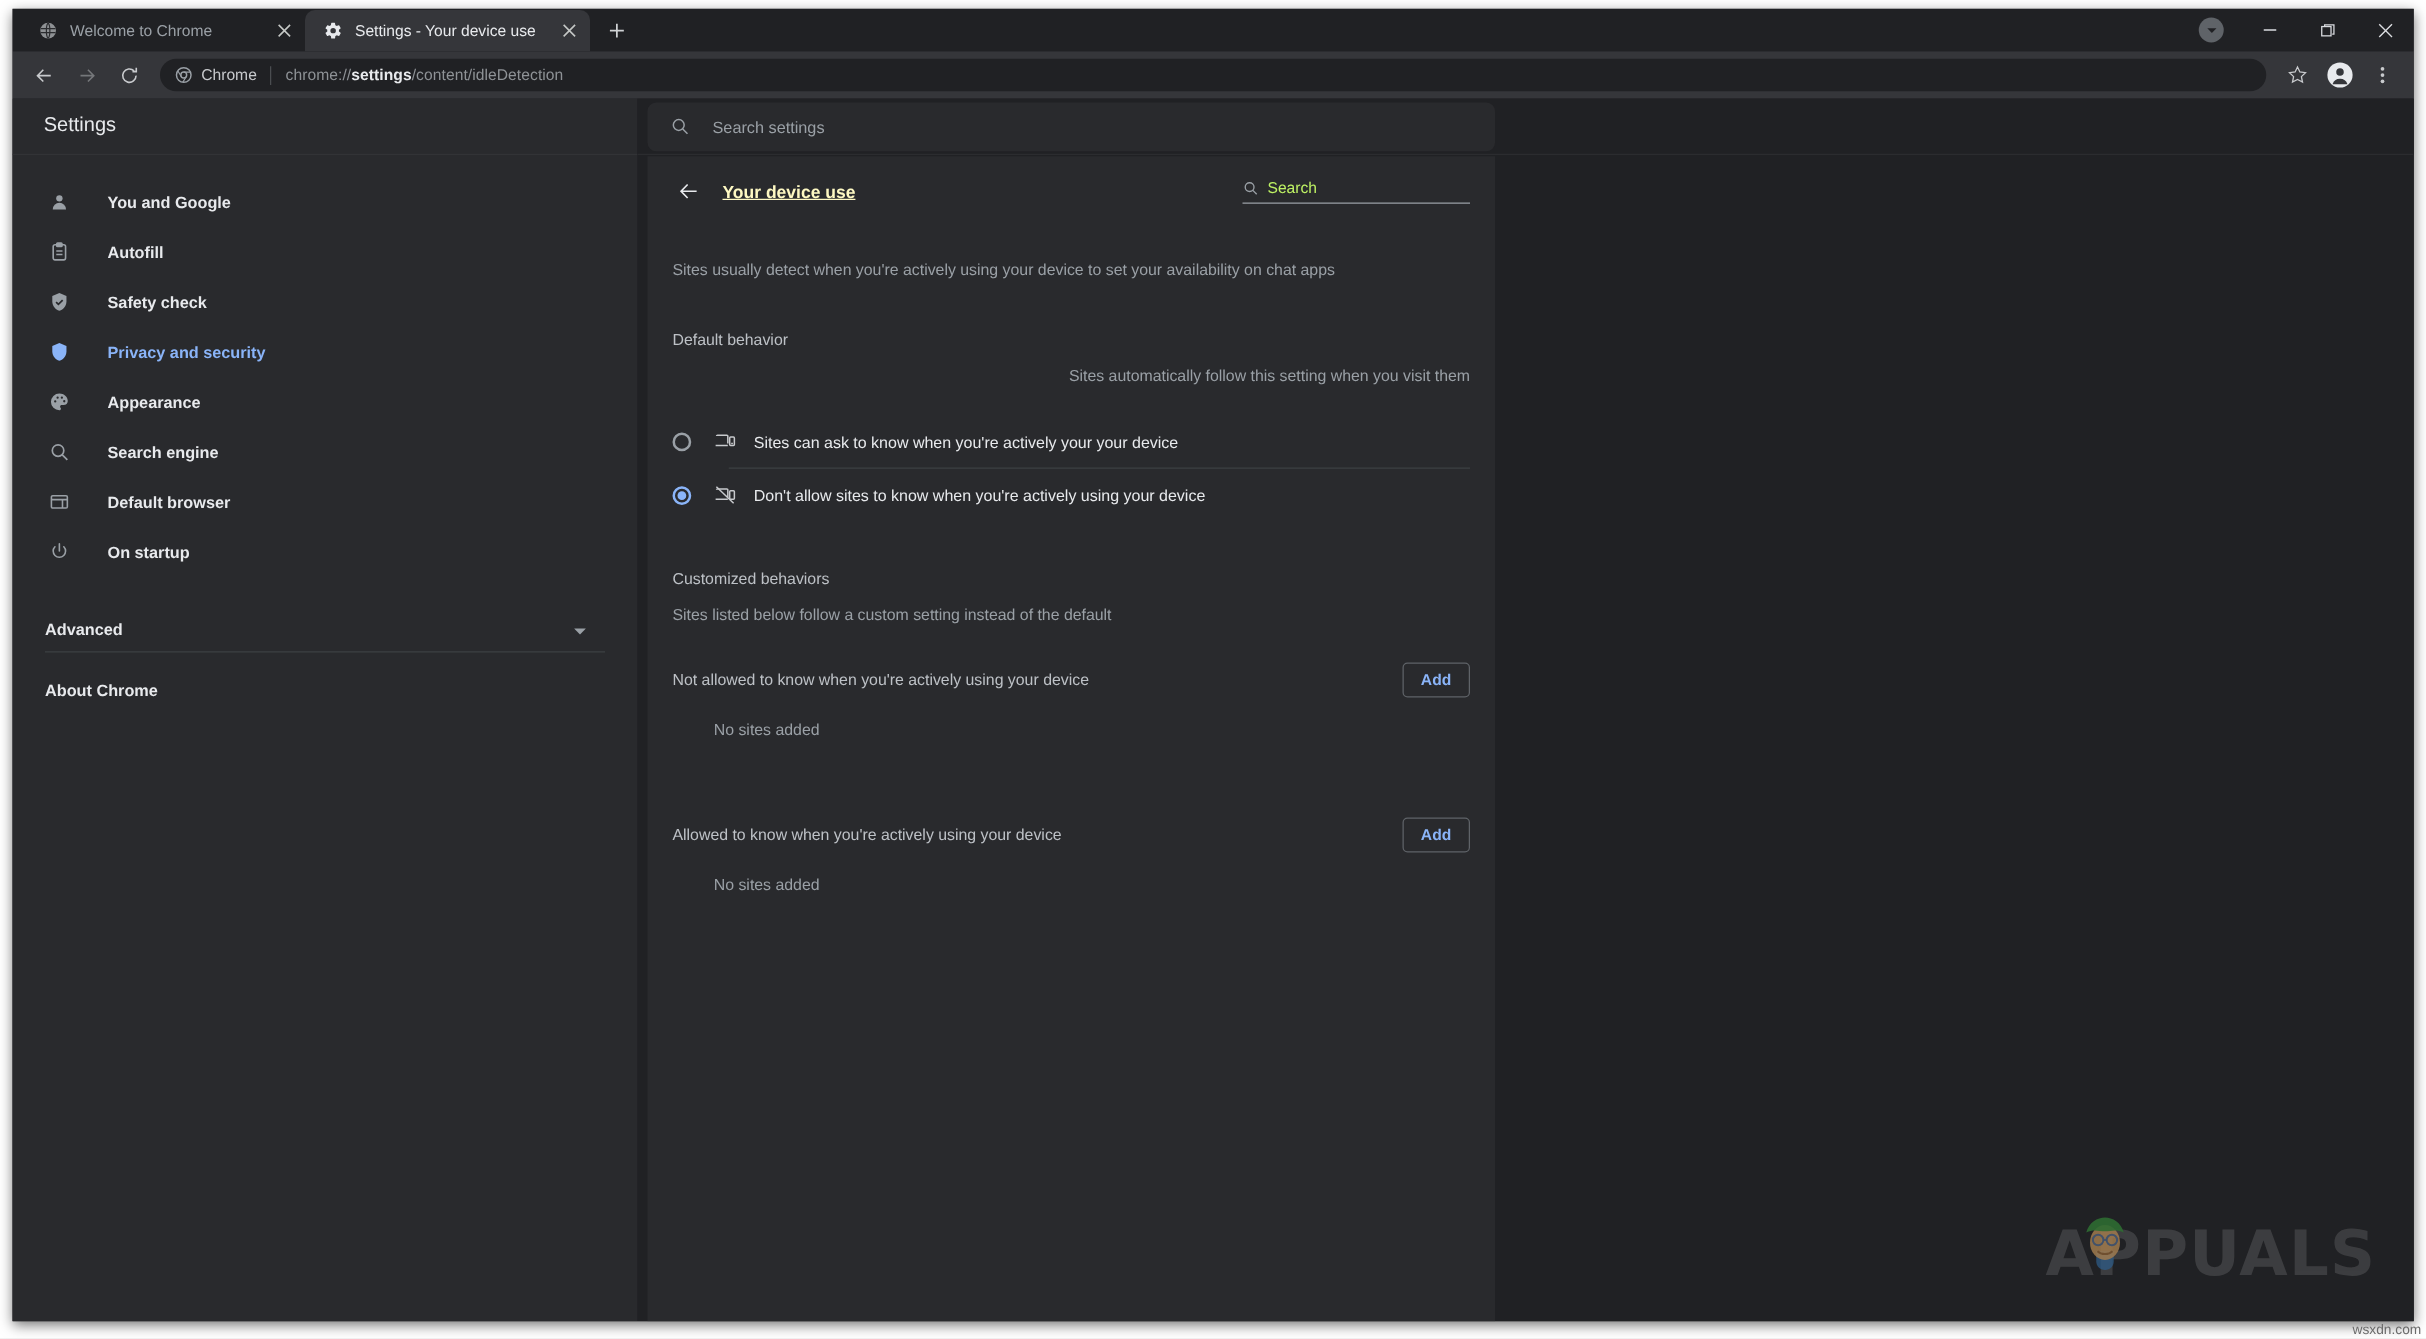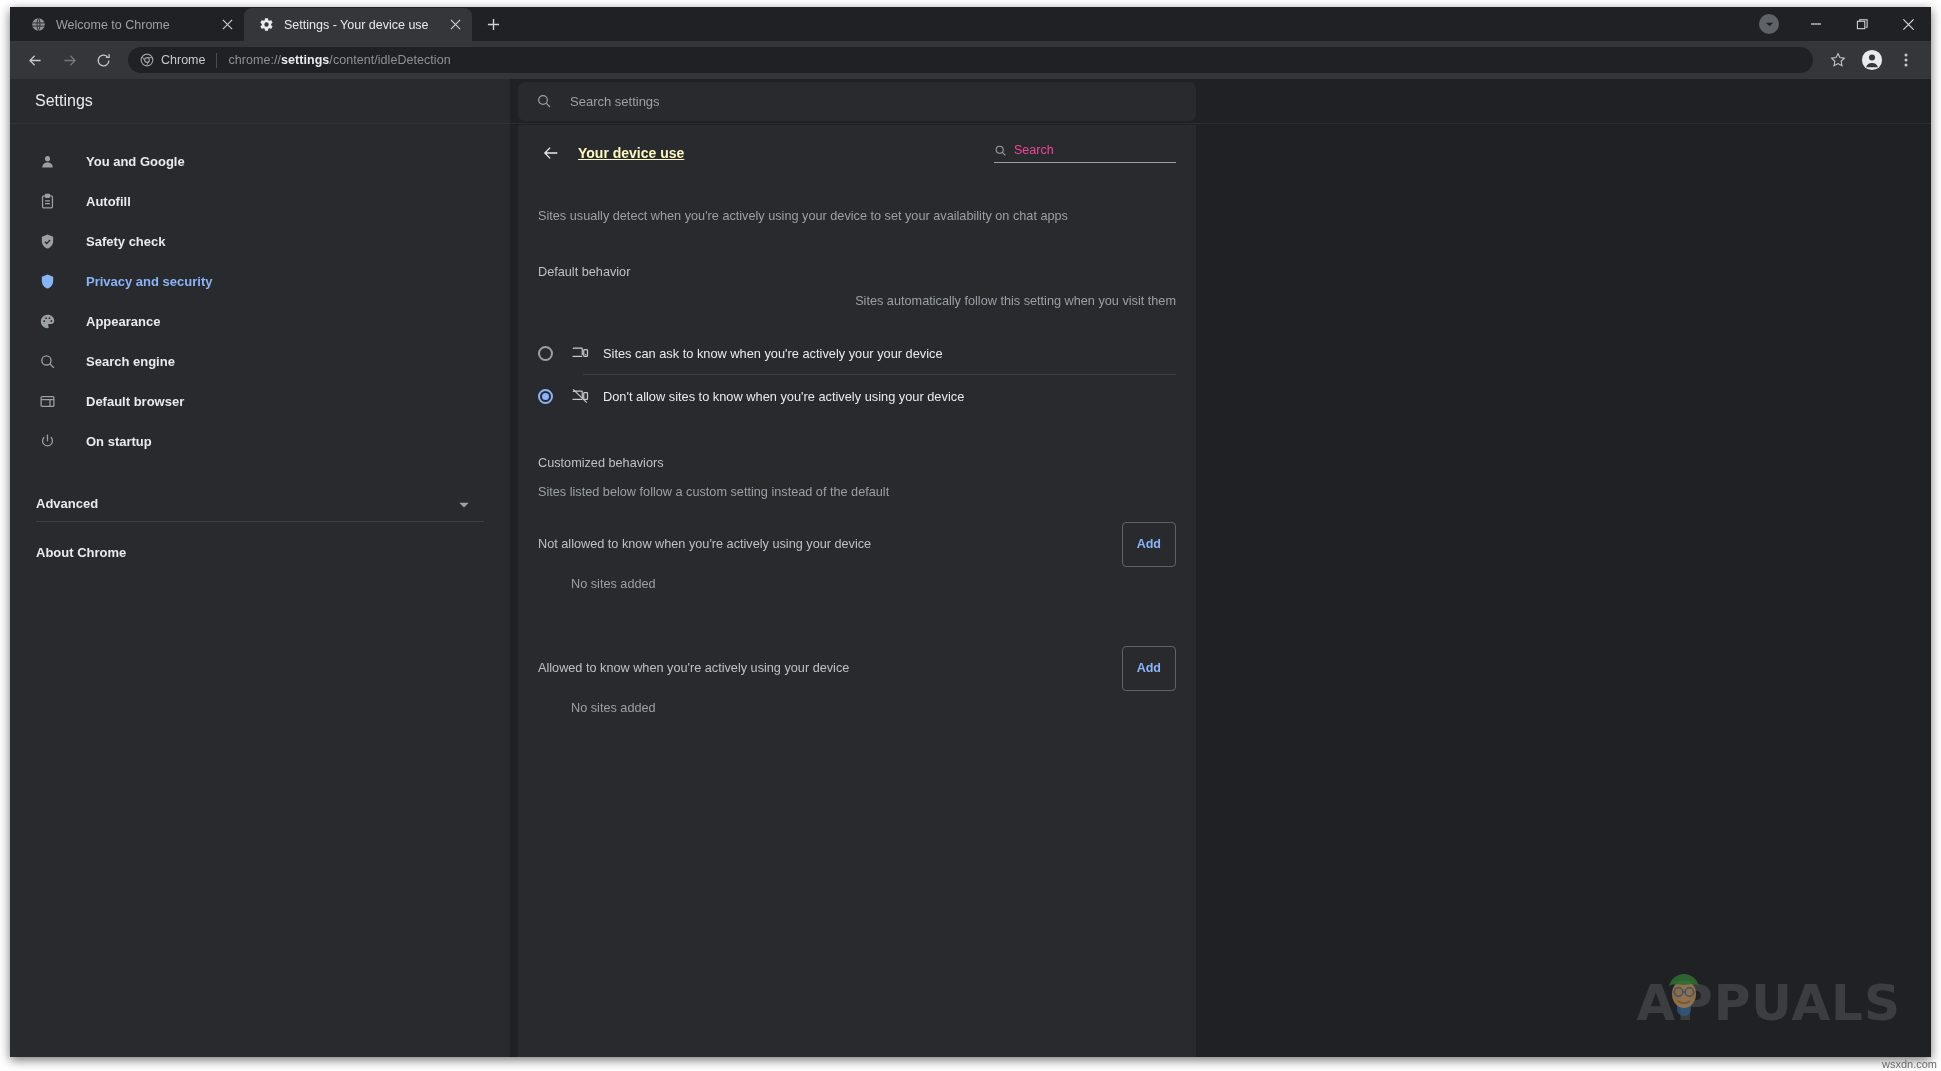--- a/index.html
+++ b/index.html
@@ -240,21 +240,21 @@
     flex: 1 1 auto;
     text-decoration: underline;
   }
   #card-search {
     width: 182px;
     display: flex; align-items: center;
     border-bottom: 1px solid #9aa0a6;
     padding-bottom: 5px;
   }
   #card-search .csicon { color: #9aa0a6; display: flex; margin-right: 7px; }
-  #card-search .csph { font-size: 12.5px; color: #ec4899; }
+  #card-search .csph { font-size: 12.5px; color: #bef264; }
 
   .desc {
     font-size: 12.7px;
     color: #9aa0a6;
     padding: 0 20px 0 20px;
     line-height: 1.5;
   }
   .section-title {
     font-size: 12.7px;
     color: #bdc1c6;
@@ -296,21 +296,21 @@
     margin: 0 20px 0 65px;
   }
   .perm-row {
     display: flex; align-items: center;
     padding: 0 20px;
     height: 46px;
   }
   .perm-row .plabel { flex: 1 1 auto; font-size: 12.7px; color: #bdc1c6; }
   .addbtn {
     min-width: 54px;
-    height: 45px;
+    height: 28px;
     border: 1px solid #5f6368;
     border-radius: 4px;
     background: transparent;
     color: #8ab4f8;
     font-size: 12.5px; font-weight: bold;
     font-family: "Liberation Sans", sans-serif;
     display: flex; align-items: center; justify-content: center;
     padding: 0 14px;
   }
   .empty-row {

